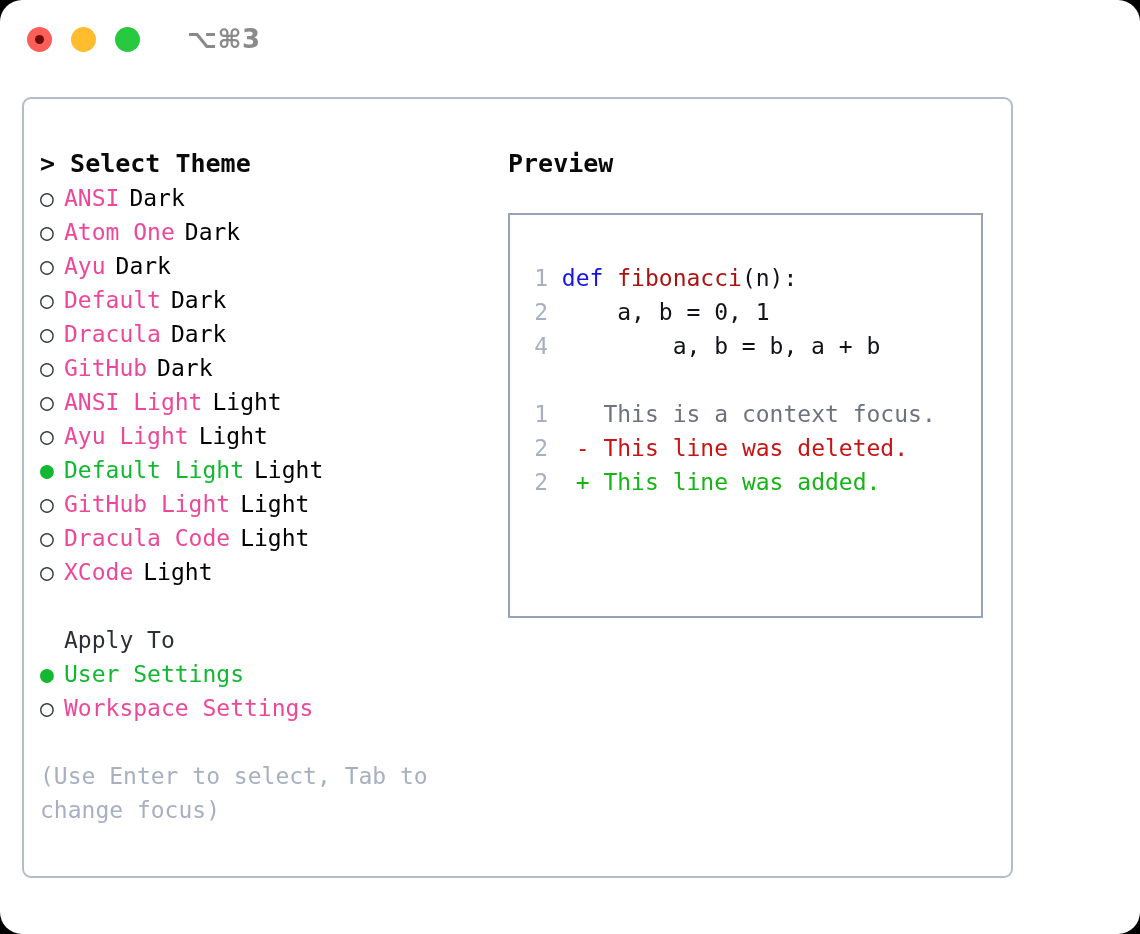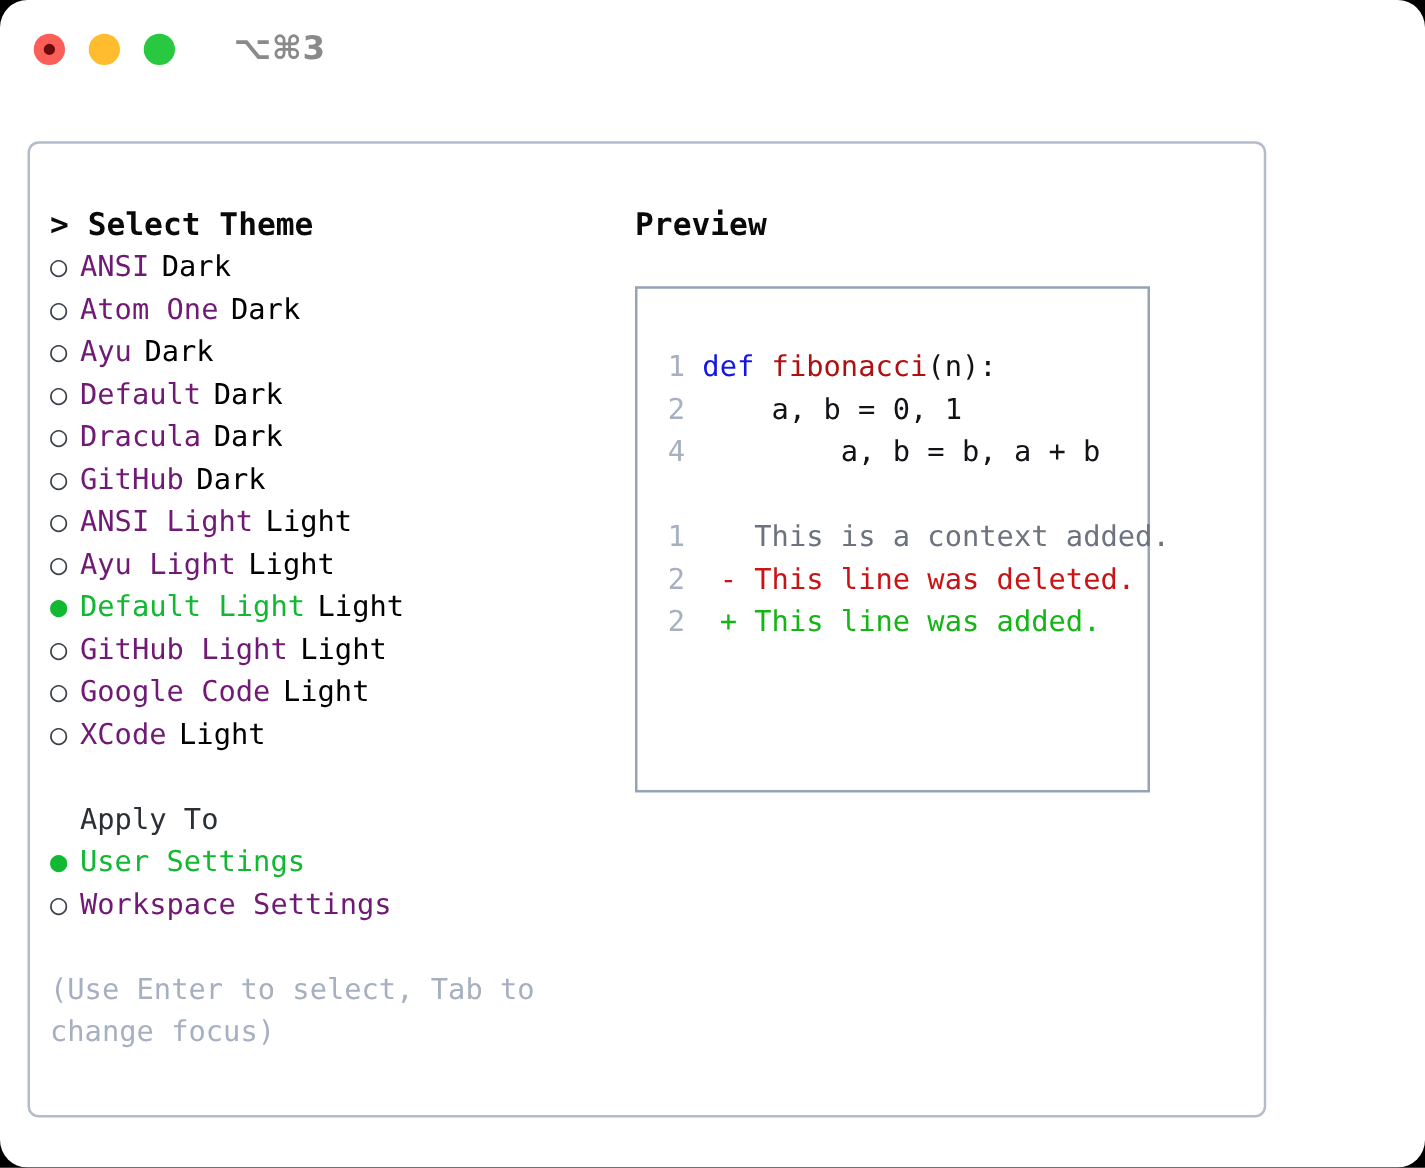--- a/index.html
+++ b/index.html
@@ -62,21 +62,21 @@
     font-size: 26px;
     font-weight: 700;
     color: #8a8a8a;
     letter-spacing: 0.5px;
     line-height: 1;
   }
   
   .panel {
     position: absolute;
     left: 22px;
-    top: 113px;
+    top: 97px;
     width: 991px;
     height: 781px;
     border: 2px solid #b4bccb;
     border-radius: 9px;
     box-sizing: border-box;
     background: #ffffff;
   }
   .panel-inner {
     position: absolute;
     left: 0; top: 0;
@@ -111,21 +111,21 @@
     color: #2b2f36;
   }
   .bullet {
     width: 24px;
     flex: 0 0 24px;
     font-size: 23px;
     line-height: 34px;
   }
   .bullet.off { color: #3b4049; }
   .bullet.on  { color: #12b832; }
-  .theme-name { color: #701a75; }
+  .theme-name { color: #ec4899; }
   .theme-row.selected .theme-name { color: #12b832; }
   .theme-tag {
     color: #000000;
     padding-left: 10px;
   }
   .section-gap { height: 34px; }
   .section-head {
     font-size: 23px;
     line-height: 34px;
     color: #2b2f36;
@@ -145,21 +145,21 @@
     font-size: 25px;
     font-weight: 700;
     color: #0a0a0a;
     line-height: 34px;
     padding-left: 6px;
     white-space: pre;
   }
   .preview-box {
     margin-top: 32px;
     margin-left: 6px;
-    width: 412px;
+    width: 475px;
     height: 405px;
     border: 2px solid #94a3b8;
     box-sizing: border-box;
     background: #ffffff;
     padding: 46px 0 0 14px;
   }
   .code-line {
     font-size: 23px;
     line-height: 34px;
     white-space: pre;
@@ -202,21 +202,21 @@
             <div class="theme-row"><span class="bullet off">○</span><span class="theme-name">ANSI</span><span class="theme-tag">Dark</span></div>
             <div class="theme-row"><span class="bullet off">○</span><span class="theme-name">Atom One</span><span class="theme-tag">Dark</span></div>
             <div class="theme-row"><span class="bullet off">○</span><span class="theme-name">Ayu</span><span class="theme-tag">Dark</span></div>
             <div class="theme-row"><span class="bullet off">○</span><span class="theme-name">Default</span><span class="theme-tag">Dark</span></div>
             <div class="theme-row"><span class="bullet off">○</span><span class="theme-name">Dracula</span><span class="theme-tag">Dark</span></div>
             <div class="theme-row"><span class="bullet off">○</span><span class="theme-name">GitHub</span><span class="theme-tag">Dark</span></div>
             <div class="theme-row"><span class="bullet off">○</span><span class="theme-name">ANSI Light</span><span class="theme-tag">Light</span></div>
             <div class="theme-row"><span class="bullet off">○</span><span class="theme-name">Ayu Light</span><span class="theme-tag">Light</span></div>
             <div class="theme-row selected"><span class="bullet on">●</span><span class="theme-name">Default Light</span><span class="theme-tag">Light</span></div>
             <div class="theme-row"><span class="bullet off">○</span><span class="theme-name">GitHub Light</span><span class="theme-tag">Light</span></div>
-            <div class="theme-row"><span class="bullet off">○</span><span class="theme-name">Google Code</span><span class="theme-tag">Light</span></div>
+            <div class="theme-row"><span class="bullet off">○</span><span class="theme-name">Dracula Code</span><span class="theme-tag">Light</span></div>
             <div class="theme-row"><span class="bullet off">○</span><span class="theme-name">XCode</span><span class="theme-tag">Light</span></div>
           </div>
 
         <div class="section-gap"></div>
         <div class="section-head">Apply To</div>
         <div id="apply-list">
             <div class="theme-row selected"><span class="bullet on">●</span><span class="theme-name">User Settings</span></div>
             <div class="theme-row"><span class="bullet off">○</span><span class="theme-name">Workspace Settings</span></div>
           </div>
 
@@ -226,21 +226,21 @@
       <div class="right-col">
         <div class="preview-title">Preview</div>
         <div class="preview-box">
           <div id="code-block">
               <div class="code-line"><span class="ln">1</span> <span class="kw">def</span><span class="plain"> </span><span class="fn">fibonacci</span><span class="plain">(n):</span></div>
               <div class="code-line"><span class="ln">2</span> <span class="plain">    a, b = 0, 1</span></div>
               <div class="code-line"><span class="ln">4</span> <span class="plain">        a, b = b, a + b</span></div>
             </div>
           <div class="blank-line"></div>
           <div id="diff-block">
-              <div class="code-line"><span class="ln">1</span>  <span class="diff-ctx"> </span> <span class="diff-ctx">This is a context added.</span></div>
+              <div class="code-line"><span class="ln">1</span>  <span class="diff-ctx"> </span> <span class="diff-ctx">This is a context focus.</span></div>
               <div class="code-line"><span class="ln">2</span>  <span class="diff-del">-</span> <span class="diff-del">This line was deleted.</span></div>
               <div class="code-line"><span class="ln">2</span>  <span class="diff-add">+</span> <span class="diff-add">This line was added.</span></div>
             </div>
         </div>
       </div>
 
     </div>
   </div>
 </div>
 

